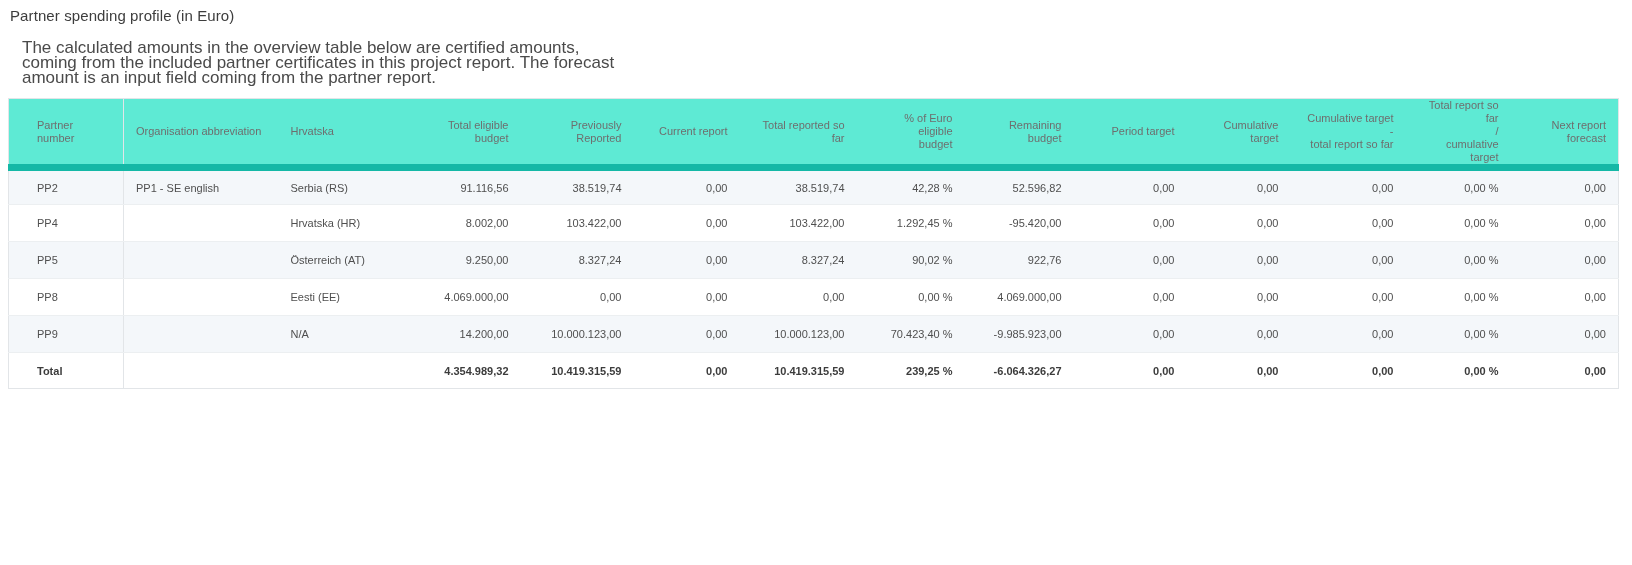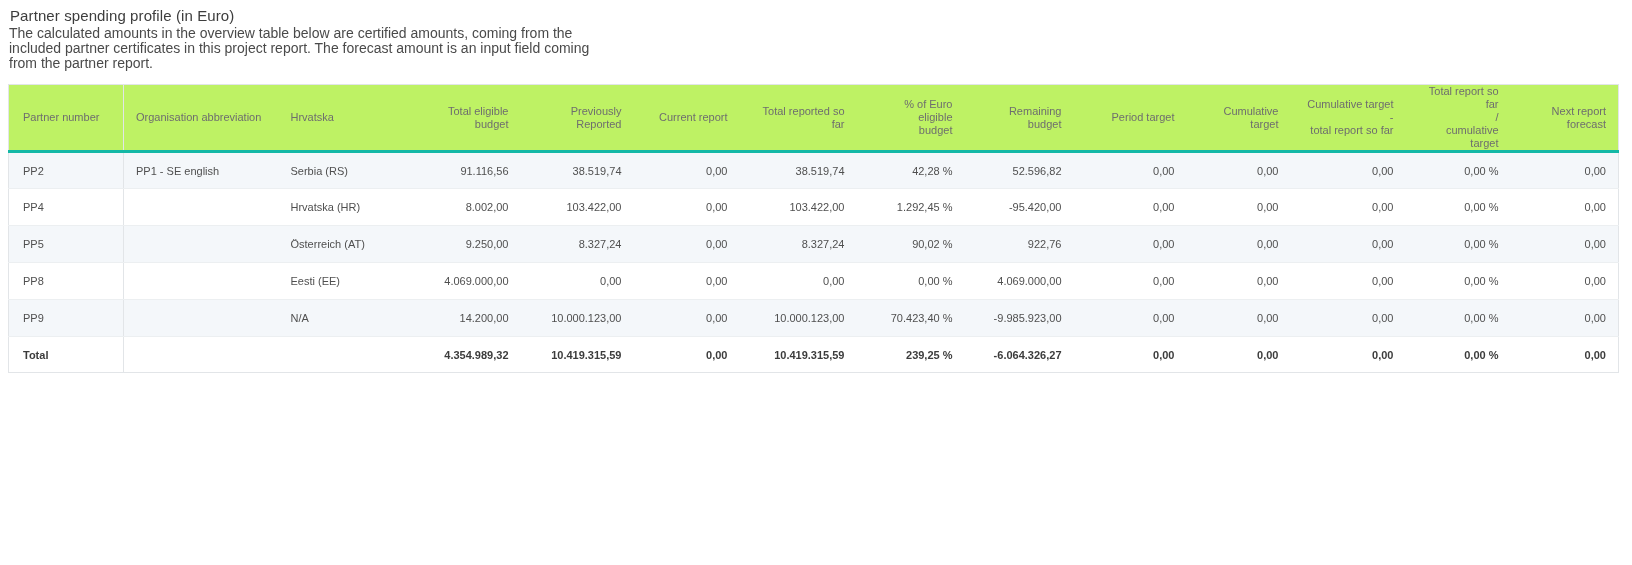--- a/index.html
+++ b/index.html
@@ -8,28 +8,28 @@
     width: 1632px; height: 565px;
     font-family: "Liberation Sans", "DejaVu Sans", sans-serif;
     color: #4f4f4f;
     overflow: hidden;
   }
   .page { padding: 7px 8px 0 8px; }
   .page-title {
     font-size: 15px;
     font-weight: 400;
     color: #3d3d3d;
-    margin: 0 0 2px 2px;
+    margin: 0 0 16px 2px;
     letter-spacing: 0.1px;
   }
   .page-desc {
-    font-size: 14px;
+    font-size: 17px;
     line-height: 15px;
     color: #4a4a4a;
-    margin: 0 0 0 1px;
+    margin: 0 0 0 14px;
     max-width: 600px;
   }
   table.spending {
     border-collapse: collapse;
     table-layout: fixed;
     width: 1610px;
     margin-top: 13px;
     border: 1px solid #e2e5e8;
     background: #ffffff;
   }
@@ -38,26 +38,26 @@
     padding: 0 12px;
     overflow: hidden;
     vertical-align: middle;
   }
   table.spending thead th {
     color: #6e6e6e;
     font-weight: 400;
     height: 47px;
     line-height: 13px;
     white-space: pre-line;
-    background: #bef264;
-    border-bottom: 3px solid #14b8a6;
+    background: #5eead4;
+    border-bottom: 7px solid #14b8a6;
   }
   table.spending th:first-child, table.spending td:first-child {
     border-right: 1px solid #e2e5e8;
-    padding-left: 14px;
+    padding-left: 28px;
   }
   table.spending tbody td {
     height: 37px;
     color: #4f4f4f;
     border-bottom: 1px solid #eceff1;
   }
   table.spending tbody tr:nth-child(odd) { background: #f4f7fa; }
   table.spending tbody tr:nth-child(even) { background: #ffffff; }
   table.spending tfoot td {
     height: 36px;

